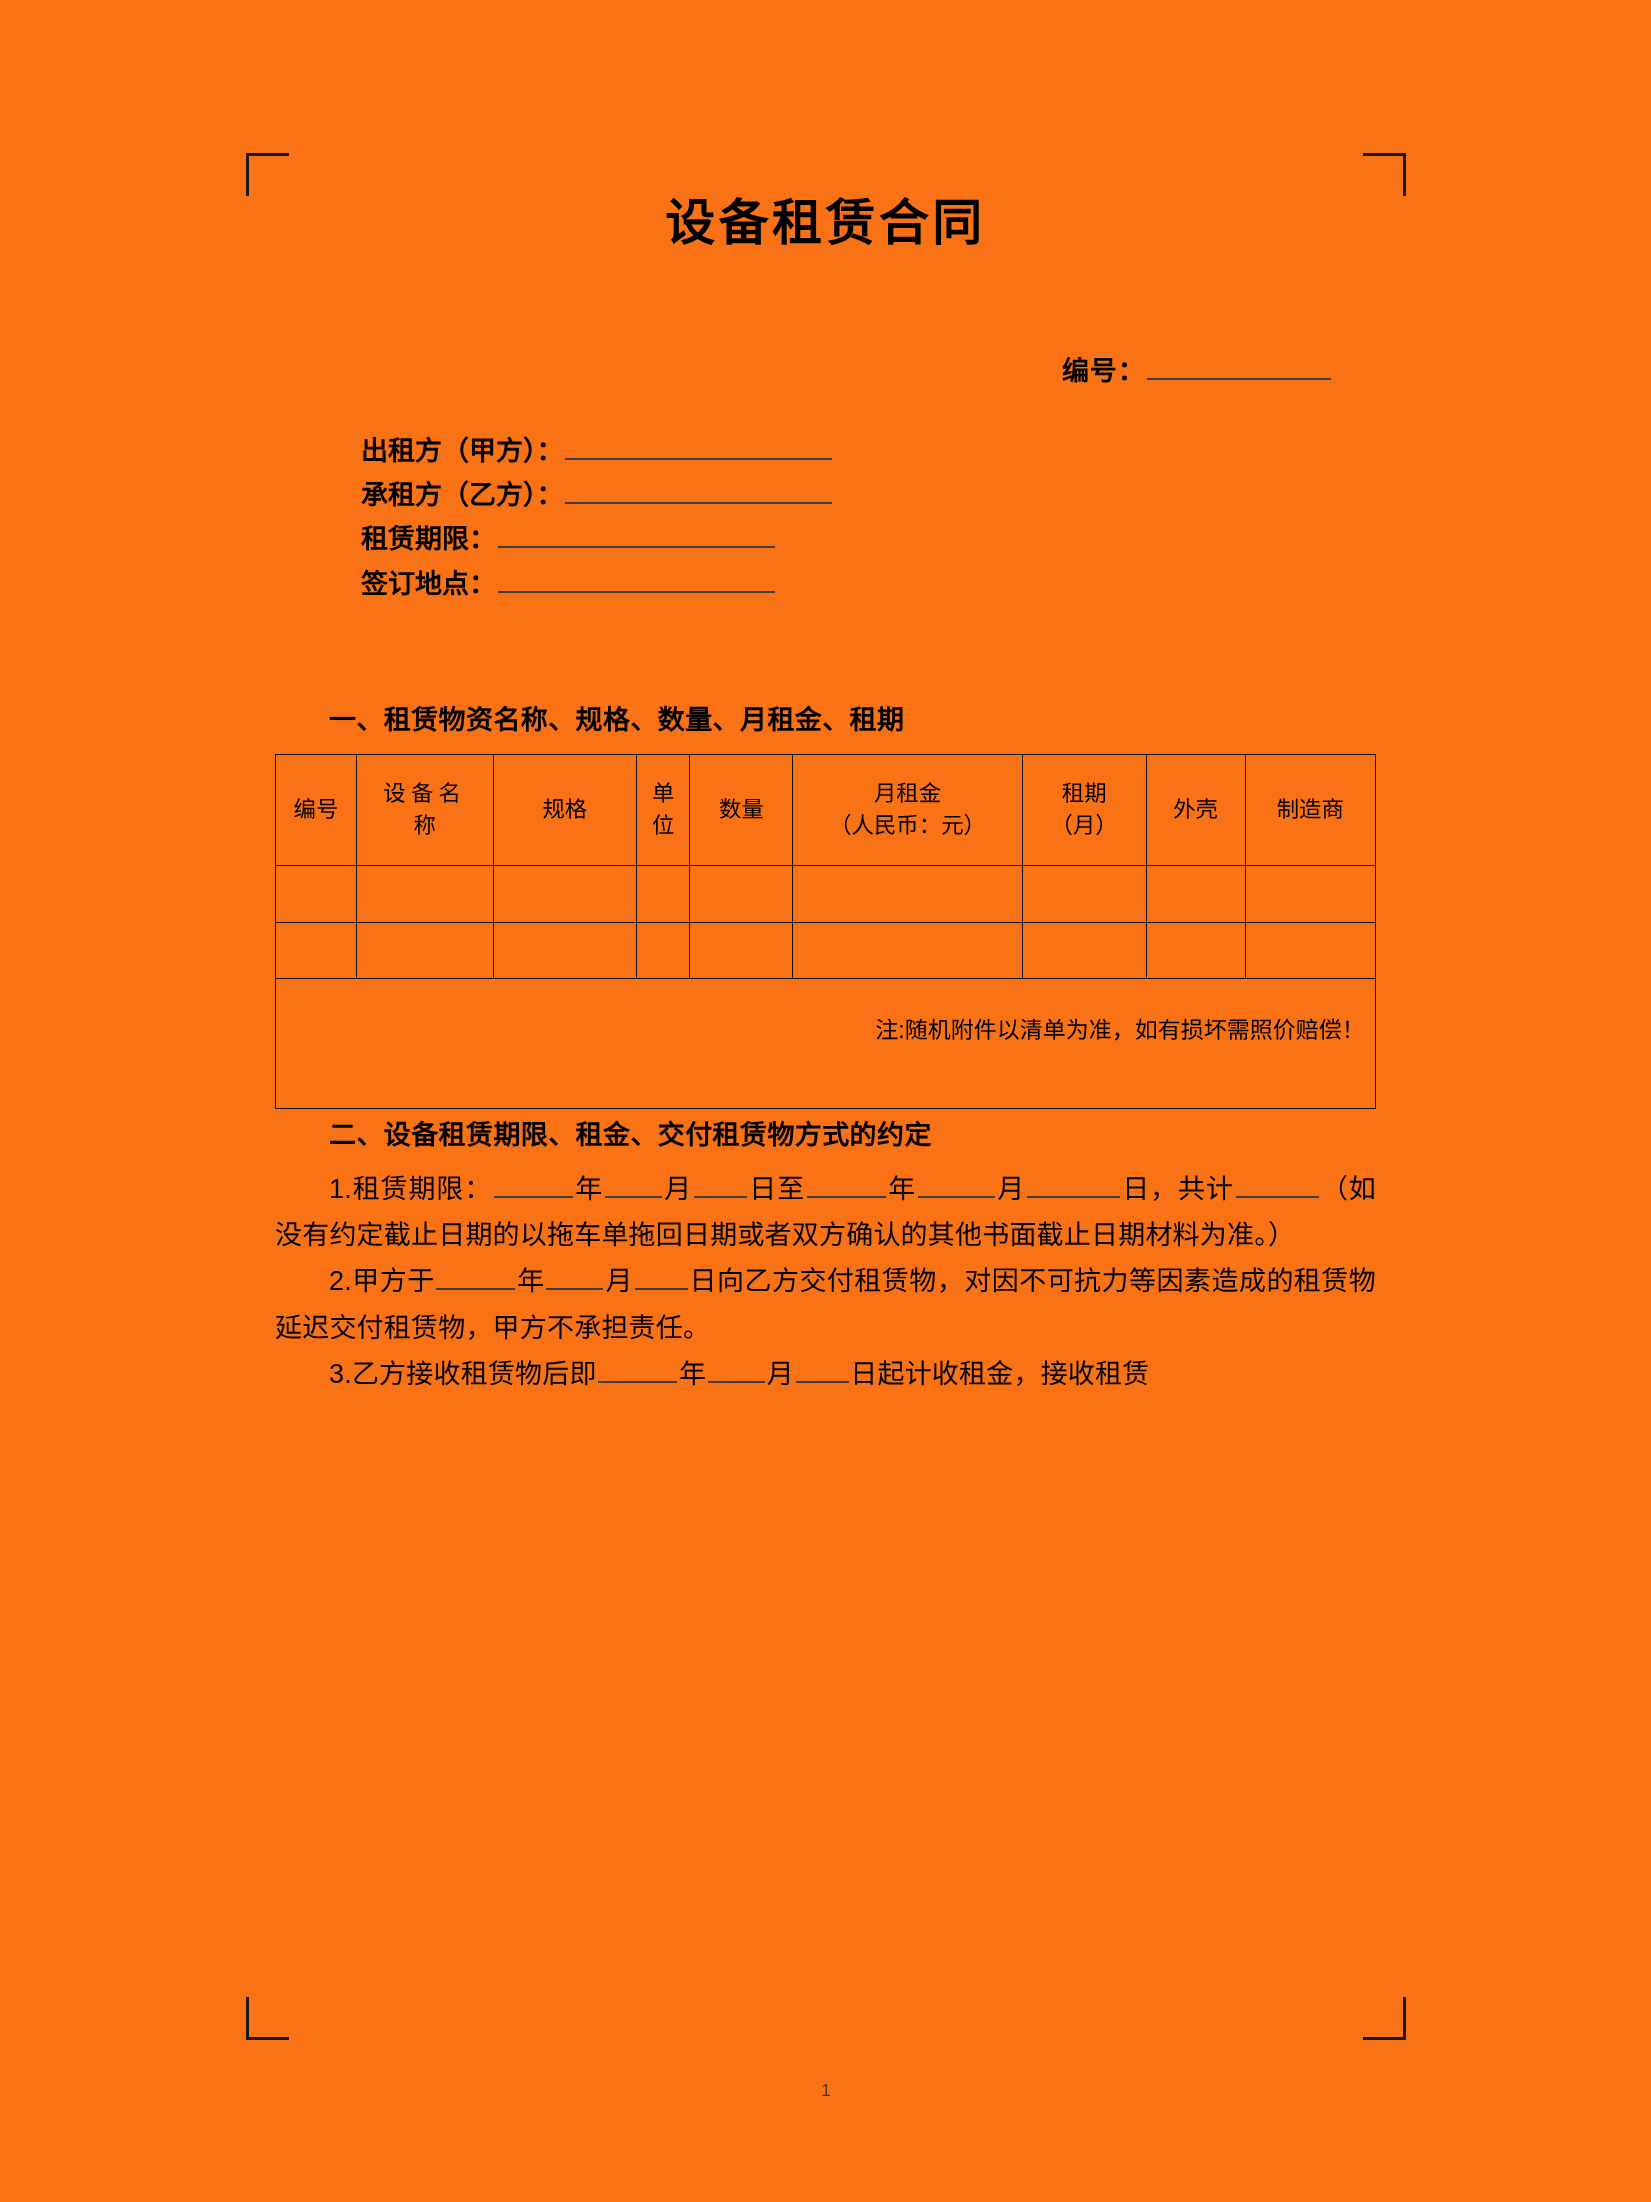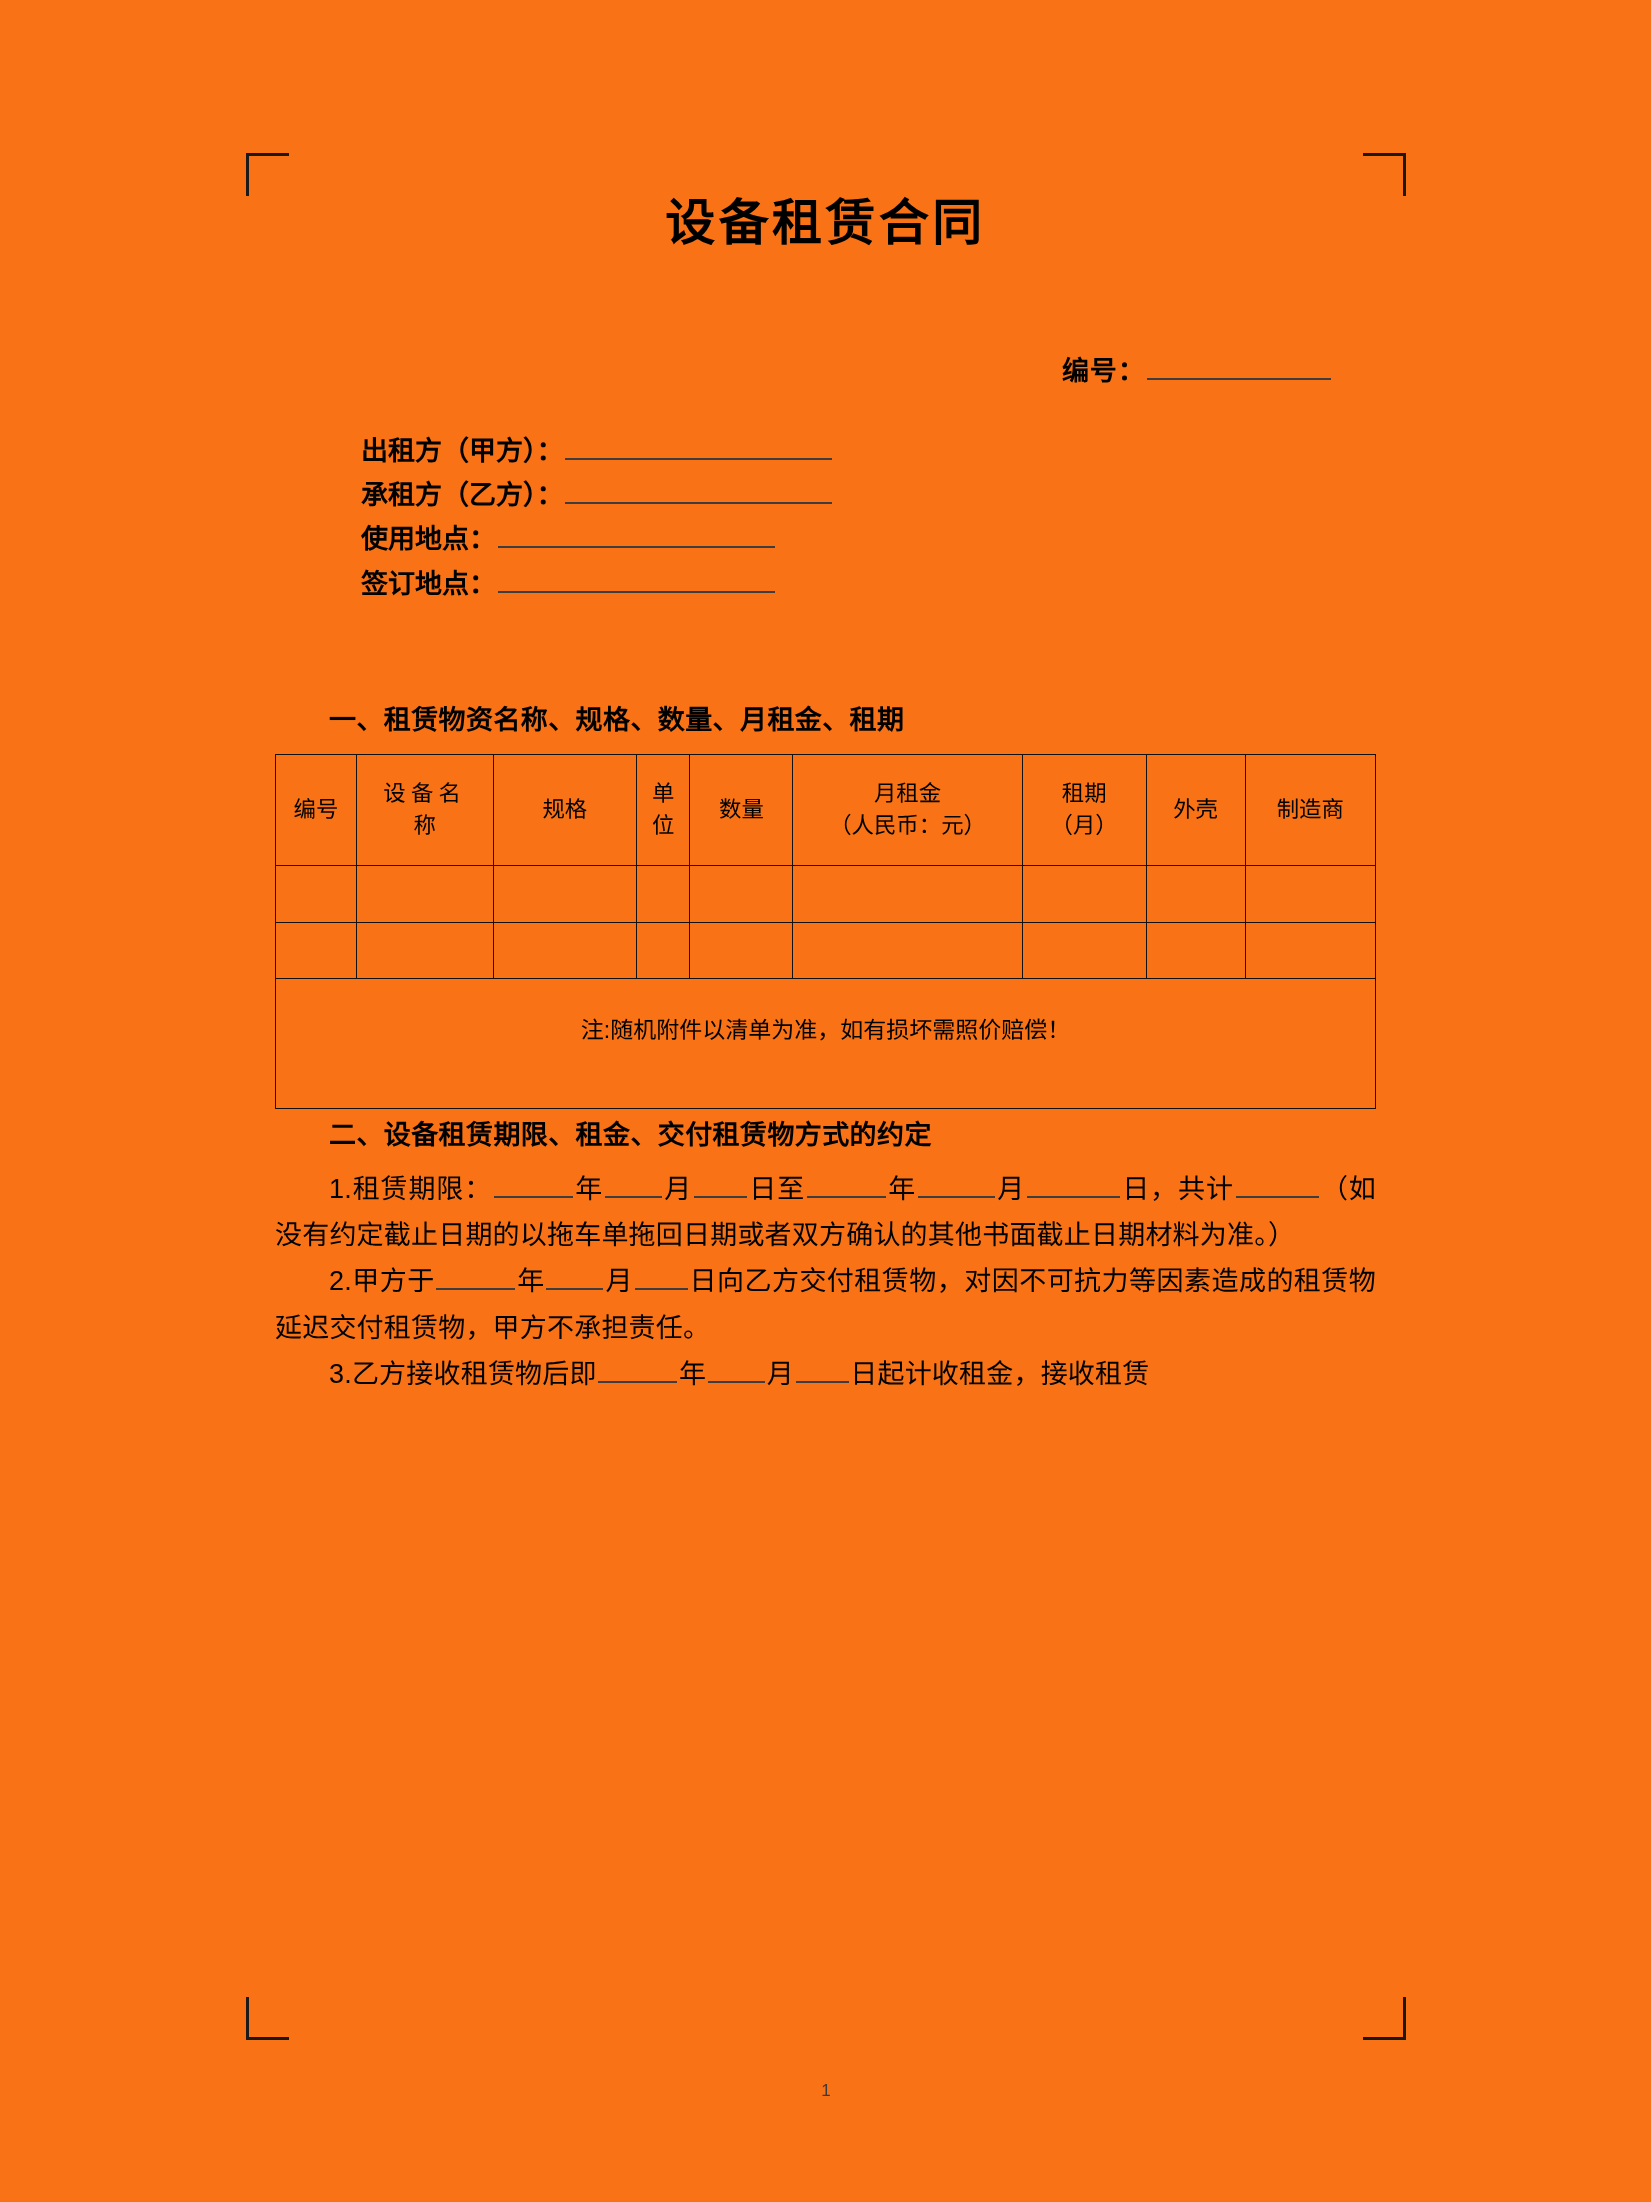--- a/index.html
+++ b/index.html
@@ -127,21 +127,21 @@
     border: 1.7px solid #111111;
     padding: 5.2px 3.4px;
     text-align: center;
     vertical-align: middle;
     line-height: 1.42;
     word-break: break-all;
   }
   table.goods td.head { height: 100px; }
   table.goods td.empty-cell { height: 45px; }
   table.goods td.note {
-    text-align: center;
+    text-align: right;
     padding: 12px 10.3px 38px 10.3px;
     height: 79px;
     font-size: 23px;
     word-break: normal;
   }
   .col-no    { width: 62px; }
   .col-name  { width: 105px; }
   .col-spec  { width: 110px; }
   .col-unit  { width: 41px; }
   .col-qty   { width: 79px; }
@@ -194,21 +194,21 @@
     </div>
 
     <div class="fields">
       <div class="field-line">
         <span>出租方（甲方）：</span><span class="blank w-party"></span>
       </div>
       <div class="field-line">
         <span>承租方（乙方）：</span><span class="blank w-party"></span>
       </div>
       <div class="field-line">
-        <span>使用地点：</span><span class="blank w-place"></span>
+        <span>租赁期限：</span><span class="blank w-place"></span>
       </div>
       <div class="field-line">
         <span>签订地点：</span><span class="blank w-place"></span>
       </div>
     </div>
 
 
     <p class="section-heading sec1">一、租赁物资名称、规格、数量、月租金、租期</p>
 
     <table class="goods">

